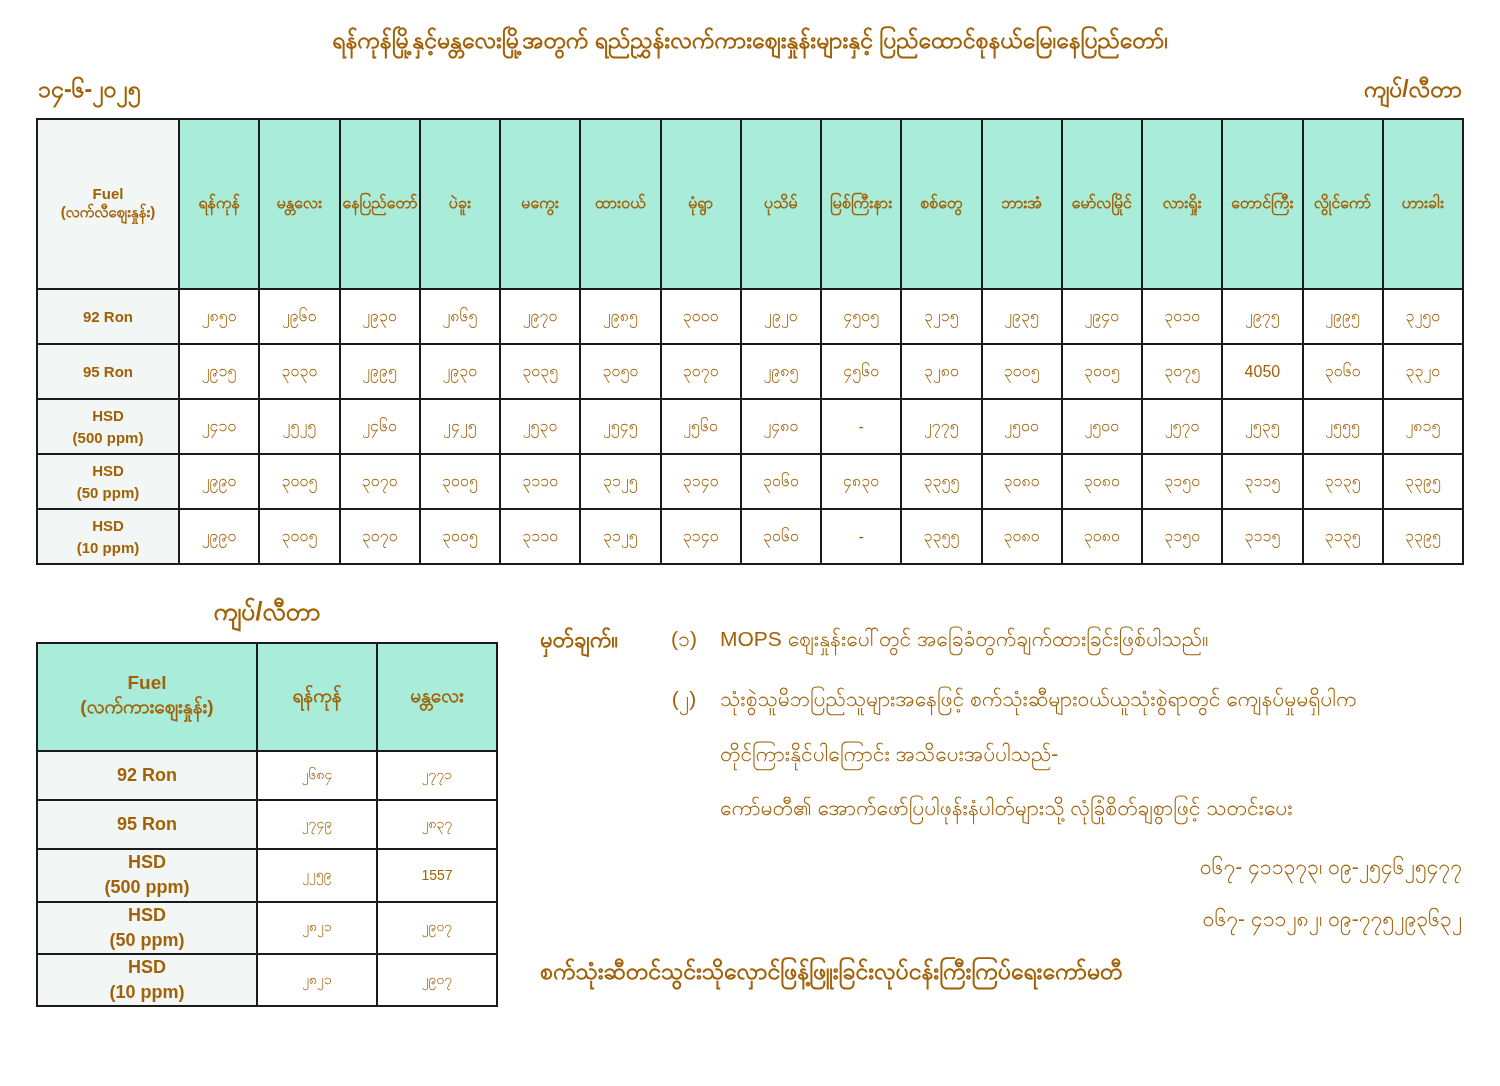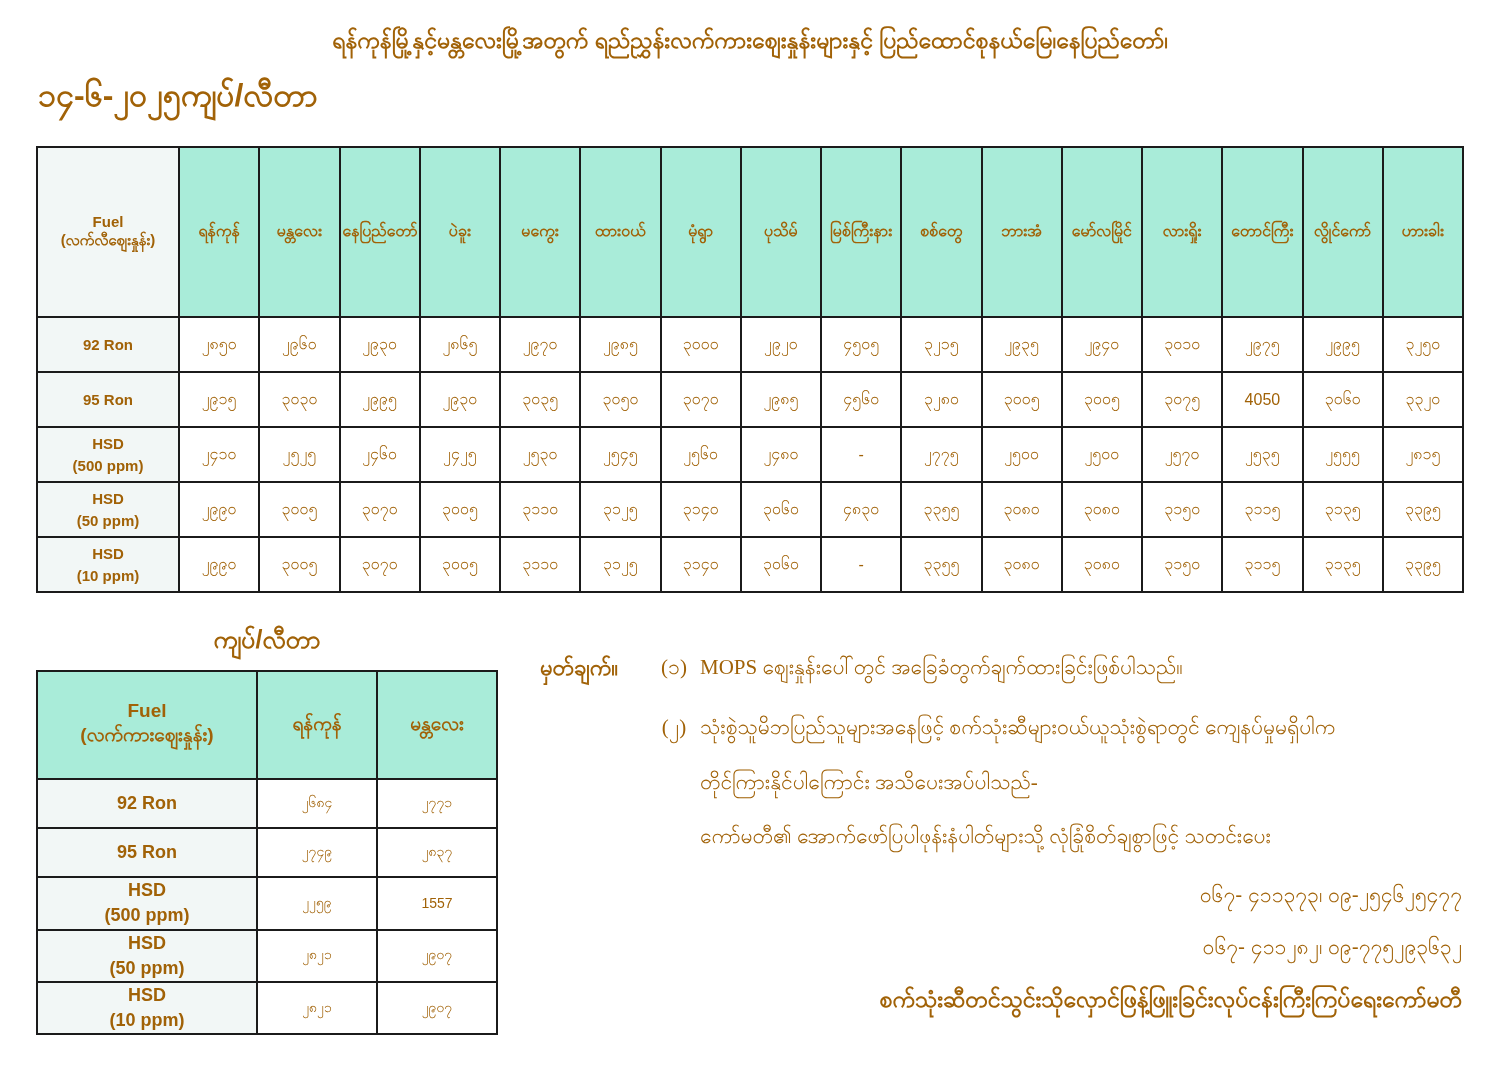--- a/index.html
+++ b/index.html
@@ -6,22 +6,22 @@
   .page{
     position:relative;
     width:1500px;height:1086px;
     background:#ffffff;
     font-family:"Liberation Sans","DejaVu Sans",sans-serif;
     color:#a16207;
     overflow:hidden;
   }
   .title{ text-align:center; font-weight:bold; font-size:23px; padding-top:16px; line-height:2.1;}
   .meta-row{
-    display:flex; align-items:baseline;
-    margin:10px 38px 24px 38px; font-weight:bold; font-size:32px;
+    display:flex; justify-content:space-between; align-items:baseline;
+    margin:10px 38px 10px 38px; font-weight:bold; font-size:23px;
   }
   
   table.price-table{ border-collapse:collapse; table-layout:fixed; }
   table.price-table th, table.price-table td{
     border:2px solid #1b1b1b; text-align:center; vertical-align:middle; padding:0 2px;
     overflow:hidden;
   }
   #retail-table{ width:1428px; margin:6px 0 0 36px; }
   #retail-table thead th{ background:var(--teal,#a9ecd9); height:168px; font-weight:bold; font-size:16px;}
   #retail-table thead th.fuel-head{ background:var(--labelbg,#f2f7f6); font-size:15px;}
@@ -33,28 +33,28 @@
   .bottom-left{ width:462px; flex:0 0 462px;}
   .unit-label-2{ text-align:center; font-weight:bold; font-size:25px; margin:4px 0 10px 0;}
   #wholesale-table{ width:462px; }
   #wholesale-table thead th{ background:var(--teal,#a9ecd9); height:106px; font-weight:bold; font-size:19px;}
   #wholesale-table thead th.fuel-head{ background:var(--teal,#a9ecd9); }
   #wholesale-table tbody th{ background:var(--labelbg,#eef4f2); font-weight:bold; font-size:18px; line-height:1.4;}
   #wholesale-table tbody td{ font-size:14px; height:47px; background:#fff;}
 
   
   .bottom-right{ flex:1; padding:32px 0 0 42px; font-size:21px; line-height:1.55;}
-  .note-row{ display:grid; grid-template-columns:108px 52px 1fr; margin-bottom:26px;font-family:Liberation Serif, serif;}
+  .note-row{ display:grid; grid-template-columns:108px 52px 1fr; column-gap:10px; margin-bottom:26px;}
   .note-label{ font-weight:bold; font-size:22px; }
   .note-num{ text-align:center; }
   .note-text div{ margin-bottom:22px; }
   .note-text div:last-child{ margin-bottom:0; }
   .phones{ text-align:right; font-size:21px; line-height:1.5; padding-right:2px;}
   .phones div{ margin-bottom:20px; }
-  .committee{ text-align:right; font-weight:bold; font-size:23px; margin-top:5px; padding-right:2px;}
+  .committee{ font-weight:bold; font-size:23px; margin-top:5px; padding-right:2px;}
 </style>
 </head>
 <body>
 
 <div class="page">
 
   <div class="title">
     <div>ရန်ကုန်မြို့နှင့်မန္တလေးမြို့အတွက် ရည်ညွှန်းလက်ကားဈေးနှုန်းများနှင့် ပြည်ထောင်စုနယ်မြေ၊နေပြည်တော်၊</div>
   </div>
 

